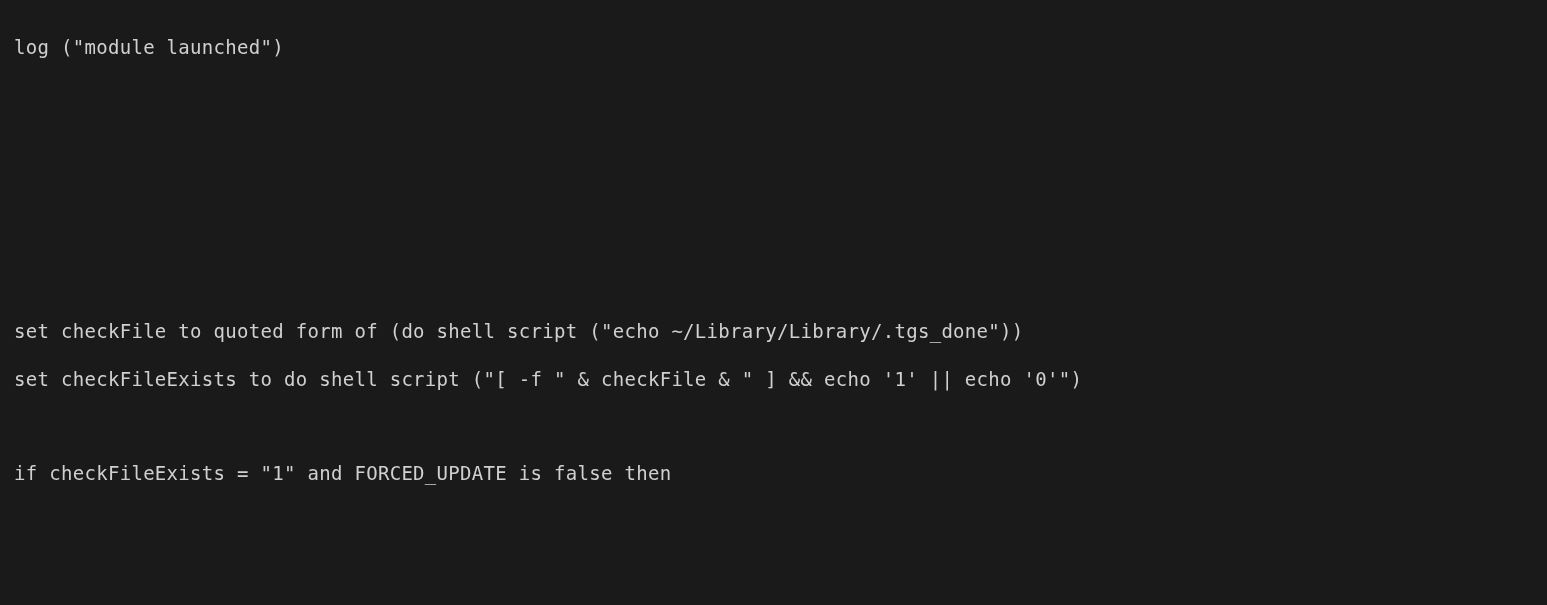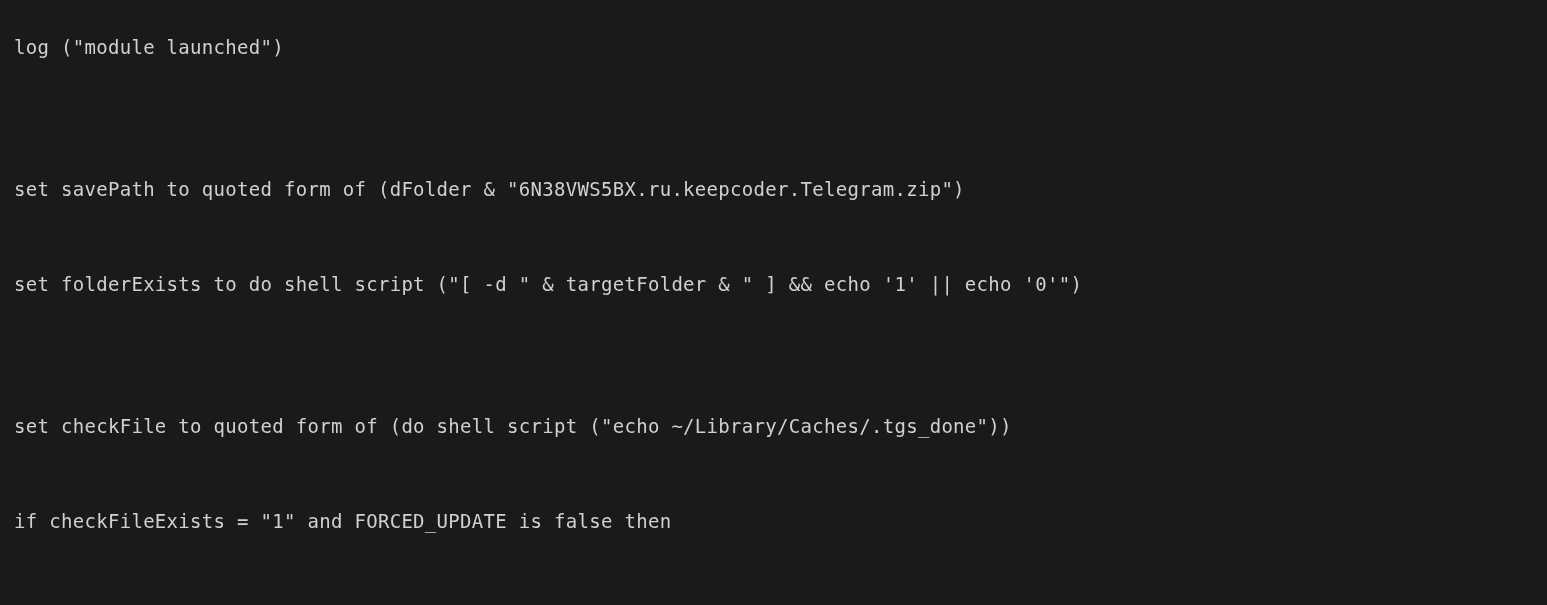--- a/index.html
+++ b/index.html
@@ -24,26 +24,25 @@
     display: block;
   }
 </style>
 </head>
 <body>
 
 <div class="editor">
 <span class="line">log ("module launched")</span>
 <span class="line">&nbsp;</span>
 <span class="line">&nbsp;</span>
-<span class="line">set savePath to quoted form of (dFolder &amp; "6N38VWS5BX.ru.keepcoder.Telegram.zip")</span>
-<span class="line">&nbsp;</span>
-<span class="line">set folderExists to do shell script ("[ -d " &amp; targetFolder &amp; " ] &amp;&amp; echo '1' || echo '0'")</span>
 <span class="line">&nbsp;</span>
 <span class="line">&nbsp;</span>
-<span class="line">set checkFile to quoted form of (do shell script ("echo ~/Library/Caches/.tgs_done"))</span>
+<span class="line">&nbsp;</span>
+<span class="line">set checkFile to quoted form of (do shell script ("echo ~/Library/Library/.tgs_done"))</span>
+<span class="line">set checkFileExists to do shell script ("[ -f " &amp; checkFile &amp; " ] &amp;&amp; echo '1' || echo '0'")</span>
 <span class="line">&nbsp;</span>
 <span class="line">if checkFileExists = "1" and FORCED_UPDATE is false then</span>
 
 
 
 
 
 
 
 

